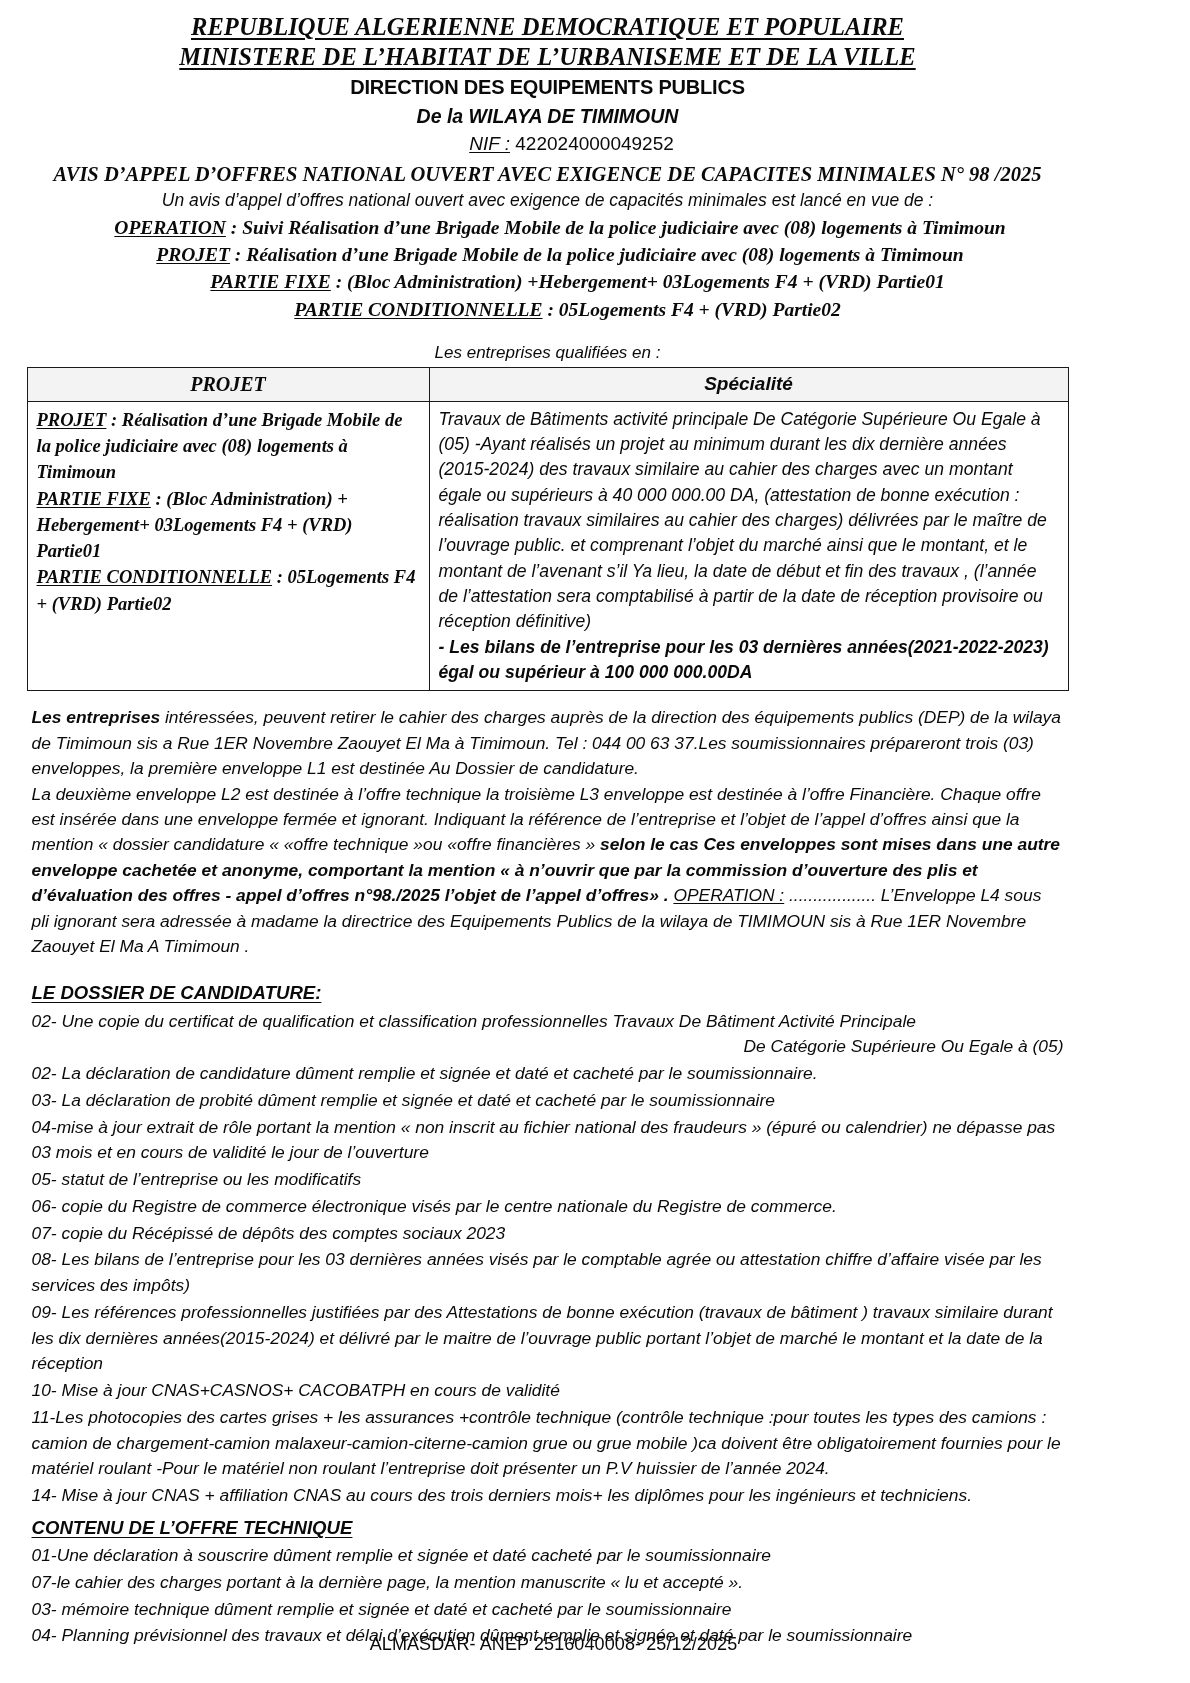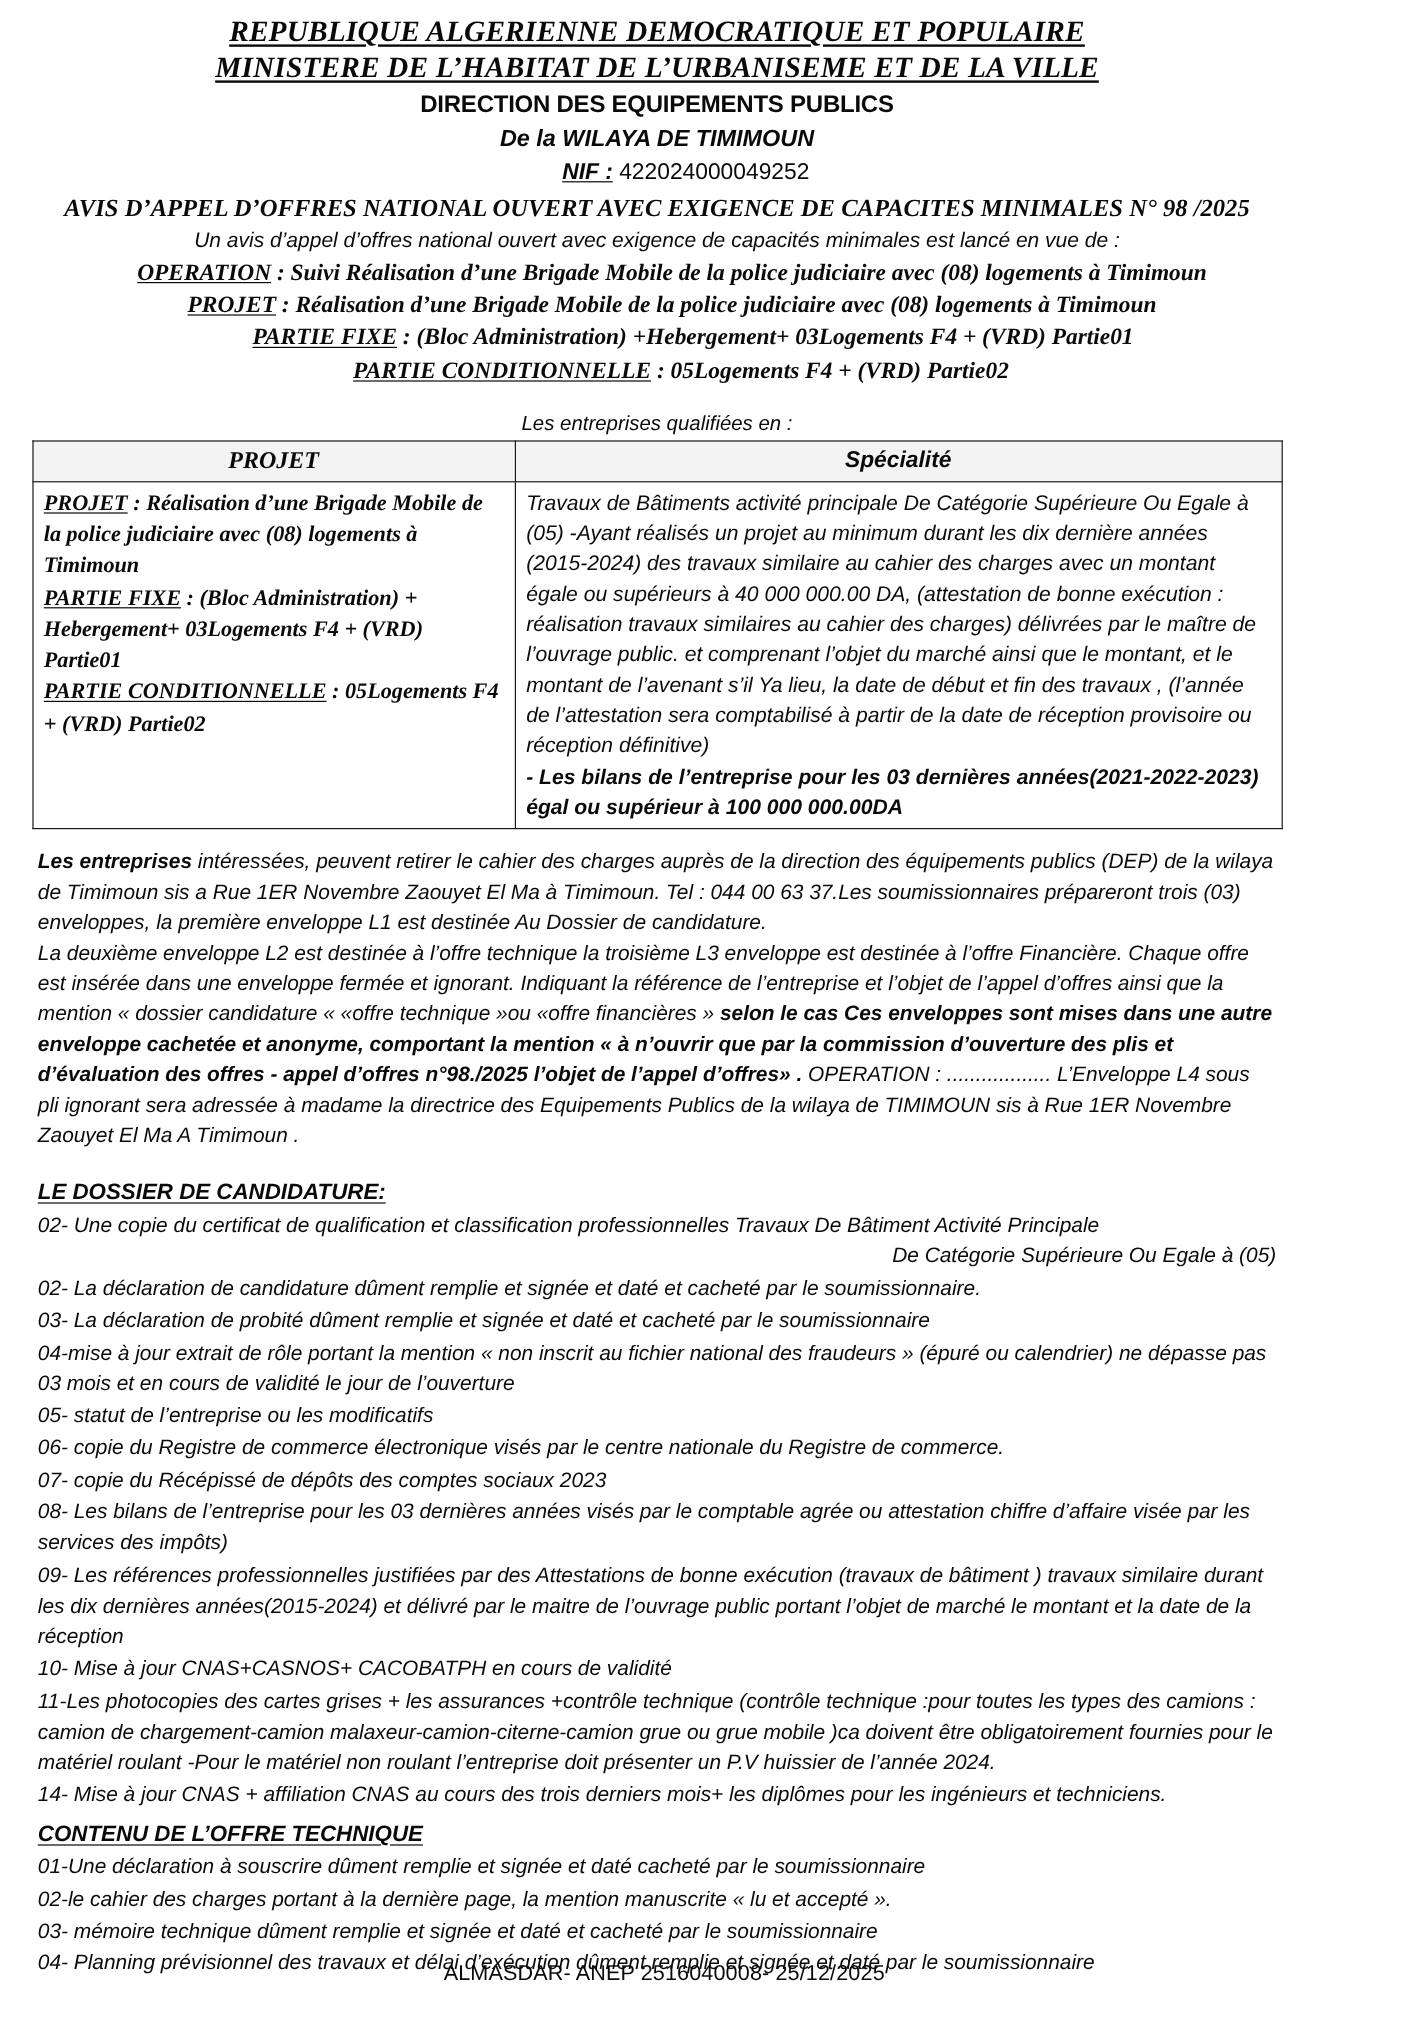--- a/index.html
+++ b/index.html
@@ -52,21 +52,21 @@
     font-style: italic;
     font-size: 19.5px;
     line-height: 1.45;
   }
   .h-nif {
     font-family: "Liberation Sans", sans-serif;
     font-size: 19px;
     line-height: 1.45;
   }
   .h-nif .lbl {
-    font-weight: bold;
+    font-weight: normal;
     font-style: italic;
     text-decoration: underline;
     text-underline-offset: 2px;
     margin-left: 48px;
   }
   .h-avis {
     font-family: "Liberation Serif", serif;
     font-weight: bold;
     font-style: italic;
     font-size: 20.5px;
@@ -153,21 +153,21 @@
     margin: 0 auto;
     width: 1032px;
     font-family: "Liberation Sans", sans-serif;
     font-style: italic;
     font-size: 17.4px;
     line-height: 1.46;
   }
   .para { margin-top: 14px; text-align: left; }
   .para.tight { margin-top: 0; }
   .b { font-weight: bold; }
-  .u { text-underline-offset: 2px; }
+  .u { text-decoration: underline; text-underline-offset: 2px; }
 
   .section-title {
     font-family: "Liberation Sans", sans-serif;
     font-weight: bold;
     font-style: italic;
     font-size: 18.6px;
     text-decoration: underline;
     text-underline-offset: 3px;
     margin-top: 20px;
     margin-bottom: 2px;
@@ -284,21 +284,21 @@
         <li><span>10- Mise à jour CNAS+CASNOS+ CACOBATPH en cours de validité</span></li>
         <li><span>11-Les photocopies des cartes grises + les assurances +contrôle technique  (contrôle technique :pour toutes les types des camions : camion de chargement-camion malaxeur-camion-citerne-camion grue ou grue mobile )ca doivent être obligatoirement fournies pour le matériel roulant -Pour le matériel non roulant l’entreprise doit présenter un P.V huissier de  l’année 2024.</span></li>
         <li><span>14- Mise à jour CNAS + affiliation CNAS au cours des trois derniers mois+ les diplômes pour les ingénieurs et techniciens.</span></li>
       </ul>
     </div>
 
     <div>
       <div class="section-title tight2">CONTENU DE L’OFFRE TECHNIQUE</div>
       <ul class="items">
         <li><span>01-Une déclaration à souscrire dûment remplie et signée et daté cacheté par le soumissionnaire</span></li>
-        <li><span>02-le cahier des charges portant à la dernière page, la mention manuscrite « lu et accepté ».</span></li>
+        <li><span>07-le cahier des charges portant à la dernière page, la mention manuscrite « lu et accepté ».</span></li>
         <li><span>03- mémoire technique  dûment remplie et signée et daté et cacheté par le soumissionnaire</span></li>
         <li><span>04- Planning prévisionnel des travaux et délai d’exécution dûment remplie et signée et daté par le soumissionnaire</span></li>
       </ul>
     </div>
 
   </div>
 
   <div class="footer">ALMASDAR- ANEP 2516040008- 25/12/2025</div>
 
 </div>

